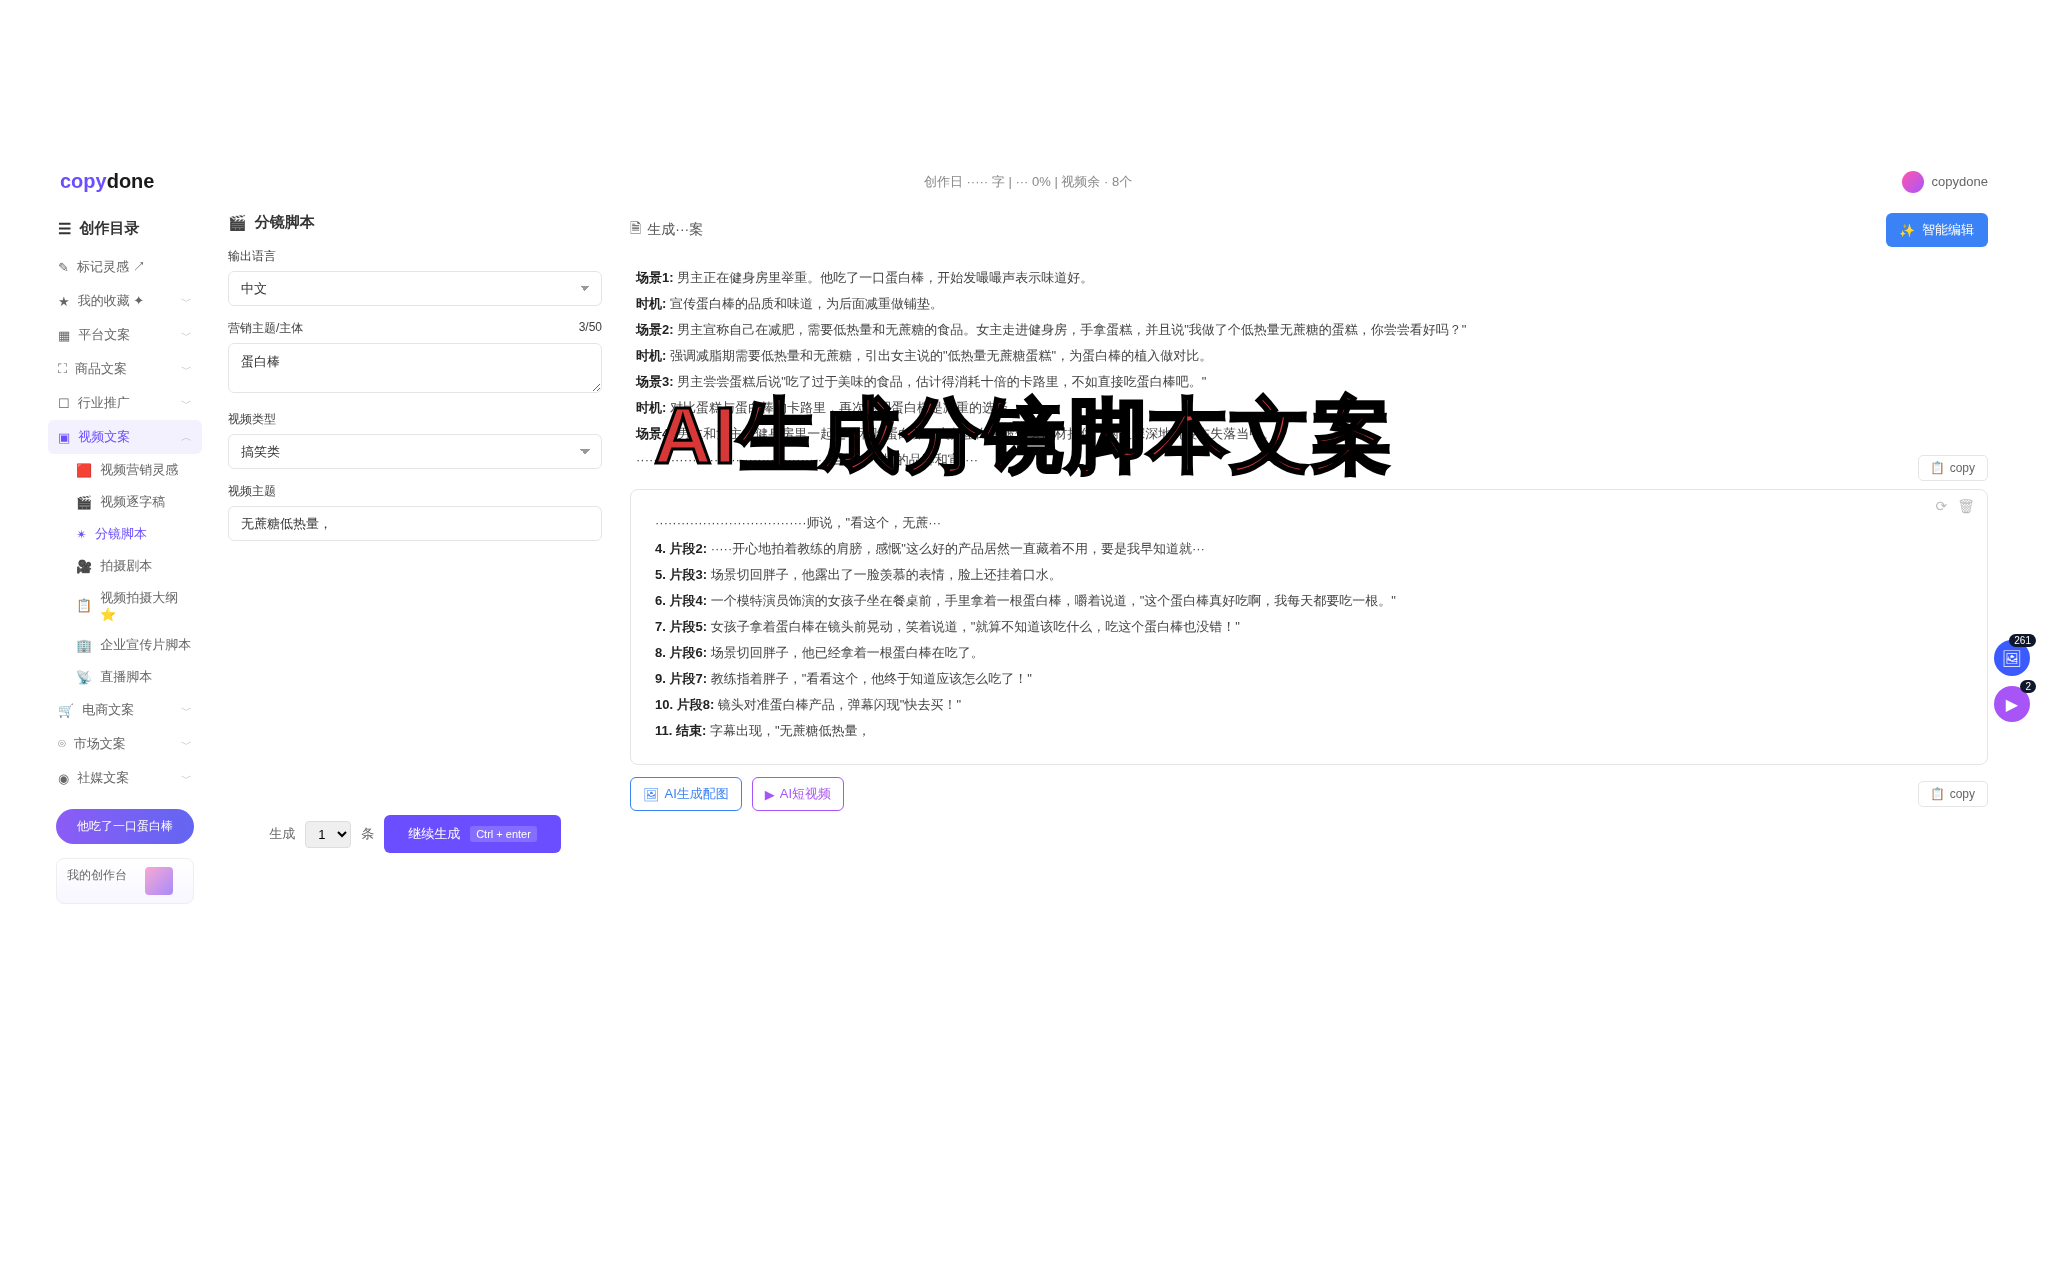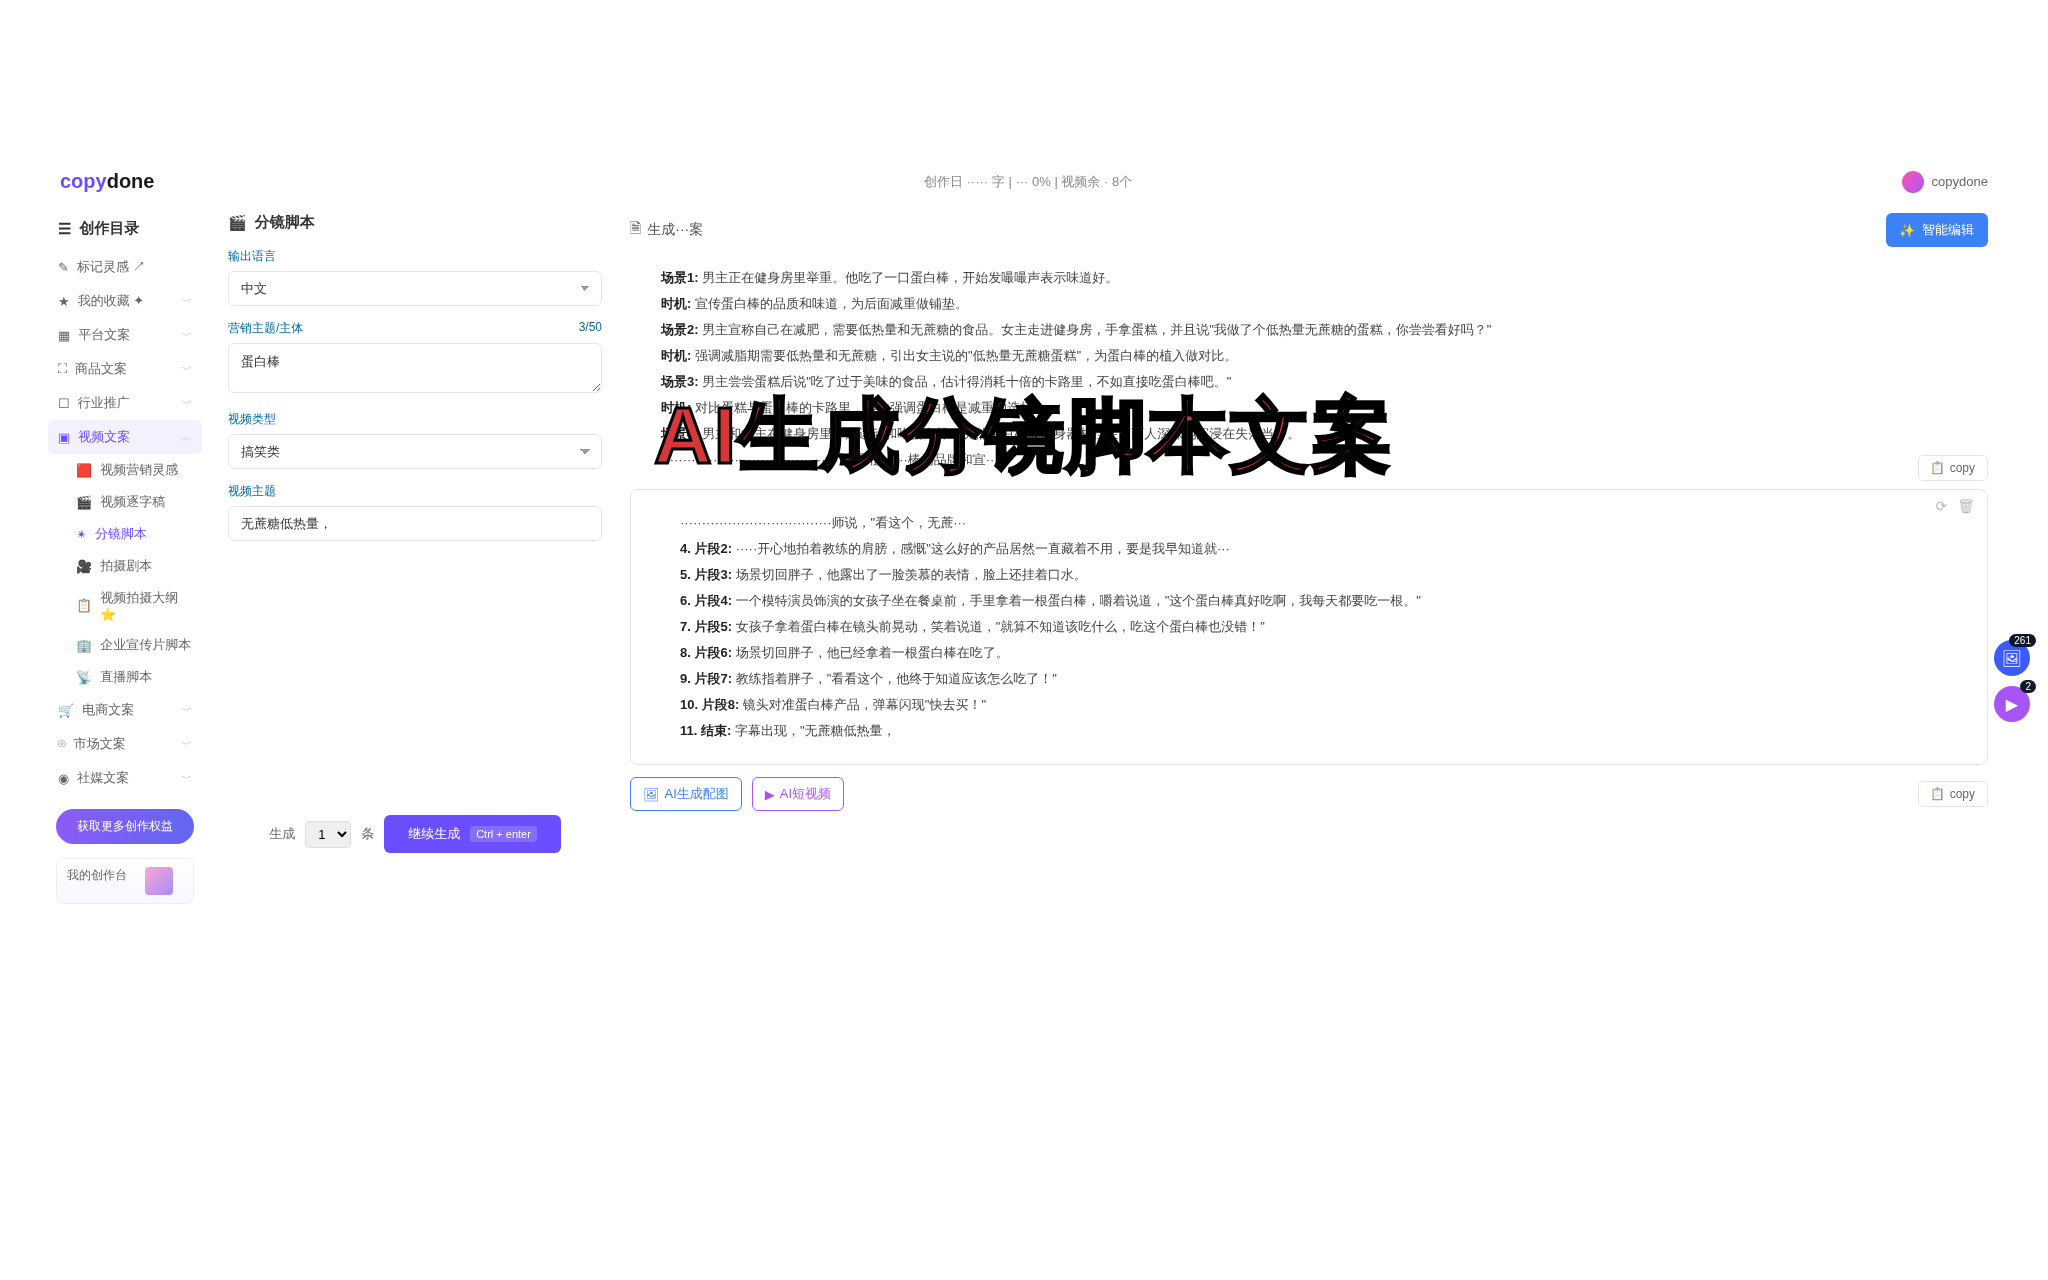--- a/index.html
+++ b/index.html
@@ -21,34 +21,34 @@
 .side-item.active { color: #6b4eff; background: #f4f1ff; }
 .side-item .chev { color: #bbb; font-size: 11px; }
 .side-sub { padding-left: 18px; }
 .side-sub .side-item { padding: 7px 10px; }
 .side-sub .side-item.sel { color: #6b4eff; font-weight: 500; }
 .upgrade-btn { margin: 14px 8px; background: linear-gradient(90deg,#8b5cf6,#6366f1); color: #fff; text-align: center; padding: 9px 4px; border-radius: 20px; font-size: 12px; cursor: pointer; }
 .workbench { margin: 10px 8px; display: flex; align-items: flex-start; gap: 18px; padding: 8px 10px; border: 1px solid #eee; border-radius: 8px; font-size: 12px; color: #666; background: linear-gradient(180deg,#fff,#f8f6ff); }
 .wb-icon { width: 28px; height: 28px; background: linear-gradient(135deg,#f9a8d4,#a78bfa); border-radius: 4px; }
 .form-col { width: 410px; padding: 10px 18px 10px 18px; flex-shrink: 0; }
 .form-head { display: flex; align-items: center; gap: 8px; font-size: 15px; font-weight: 600; color: #333; margin-bottom: 16px; }
-.form-label { font-size: 12px; color: #0369a1; margin-bottom: 6px; display: flex; justify-content: space-between; }
+.form-label { font-size: 12px; color: #404040; margin-bottom: 6px; display: flex; justify-content: space-between; }
 .form-input, .form-select, .form-ta { width: 100%; border: 1px solid #e5e5e5; border-radius: 6px; padding: 9px 12px; font-size: 13px; color: #333; background: #fff; margin-bottom: 14px; }
 .form-select { appearance: none; background-image: linear-gradient(45deg,transparent 50%,#999 50%),linear-gradient(135deg,#999 50%,transparent 50%); background-position: calc(100% - 16px) 14px, calc(100% - 11px) 14px; background-size: 5px 5px; background-repeat: no-repeat; }
 .form-ta { min-height: 50px; resize: vertical; }
 .gen-row { display: flex; align-items: center; gap: 10px; justify-content: center; margin-top: 260px; }
 .gen-row .cnt { font-size: 13px; color: #666; }
 .gen-row select { border: 1px solid #ddd; border-radius: 4px; padding: 4px 8px; font-size: 13px; }
 .gen-btn { background: #6b4eff; color: #fff; border: none; padding: 10px 24px; border-radius: 6px; font-size: 13px; cursor: pointer; display: flex; align-items: center; gap: 10px; text-align: right; }
 .gen-btn .kb { background: rgba(255,255,255,0.18); padding: 2px 6px; border-radius: 3px; font-size: 11px; }
 .output-col { flex: 1; padding: 10px 20px 10px 10px; position: relative; }
 .out-head { display: flex; justify-content: space-between; align-items: center; margin-bottom: 14px; }
 .out-title { font-size: 14px; color: #555; display: flex; gap: 6px; align-items: center; }
 .smart-btn { background: #3b82f6; color: #fff; border: none; padding: 8px 14px; border-radius: 6px; font-size: 13px; cursor: pointer; display: flex; gap: 6px; align-items: center; }
-.out-body { font-size: 13px; color: #444; line-height: 2; padding: 4px 6px; margin-left: 25px; }
+.out-body { font-size: 13px; color: #444; line-height: 2; padding: 4px 6px; }
 .out-body b { color: #222; font-weight: 600; }
 .out-card { border: 1px solid #e5e5e5; border-radius: 8px; padding: 16px 18px; margin-top: 12px; margin-bottom: 12px; position: relative; }
 .card-tools { position: absolute; top: 8px; right: 12px; display: flex; gap: 10px; color: #bbb; font-size: 14px; }
 .copy-btn { border: 1px solid #e5e5e5; background: #fff; padding: 5px 12px; border-radius: 5px; font-size: 12px; color: #666; cursor: pointer; display: inline-flex; gap: 4px; align-items: center; }
 .out-foot { display: flex; justify-content: space-between; align-items: center; margin-top: 10px; }
 .foot-btns { display: flex; gap: 10px; }
 .ai-img-btn { border: 1px solid #3b82f6; color: #3b82f6; background: #fff; padding: 7px 12px; border-radius: 6px; font-size: 13px; cursor: pointer; display: flex; gap: 5px; align-items: center; }
 .ai-vid-btn { border: 1px solid #a855f7; color: #a855f7; background: #fff; padding: 7px 12px; border-radius: 6px; font-size: 13px; cursor: pointer; display: flex; gap: 5px; align-items: center; }
 .overlay-text { position: absolute; top: 394px; left: 0; right: 0; text-align: center; font-size: 80px; font-weight: 900; color: #d63838; -webkit-text-stroke: 3px #000; line-height: 1.05; pointer-events: none; z-index: 50; letter-spacing: 2px; }
 .float-badges { position: absolute; right: 18px; top: 640px; display: flex; flex-direction: column; gap: 10px; z-index: 40; }
@@ -181,21 +181,21 @@
             <span class="chev">﹀</span>
           </div>
       <div class="side-item">
             <span class="lbl">
               <span>◉</span>
               <span>社媒文案</span>
             </span>
             <span class="chev">﹀</span>
           </div>
 
-      <div class="upgrade-btn">获取更多创作权益</div>
+      <div class="upgrade-btn">他吃了一口蛋白棒</div>
       <div class="workbench">
             <span>我的创作台</span>
             <span class="wb-icon"></span>
           </div>
     </div>
 
     <div class="form-col">
       <div class="form-head">
             <span>🎬</span>
             <span>分镜脚本</span>

